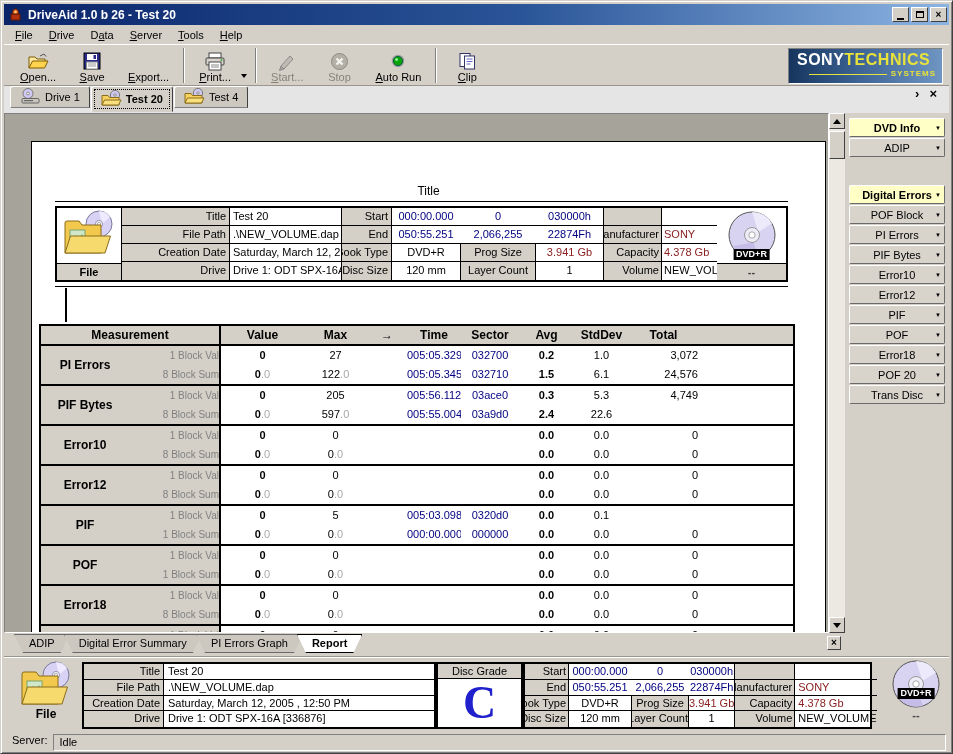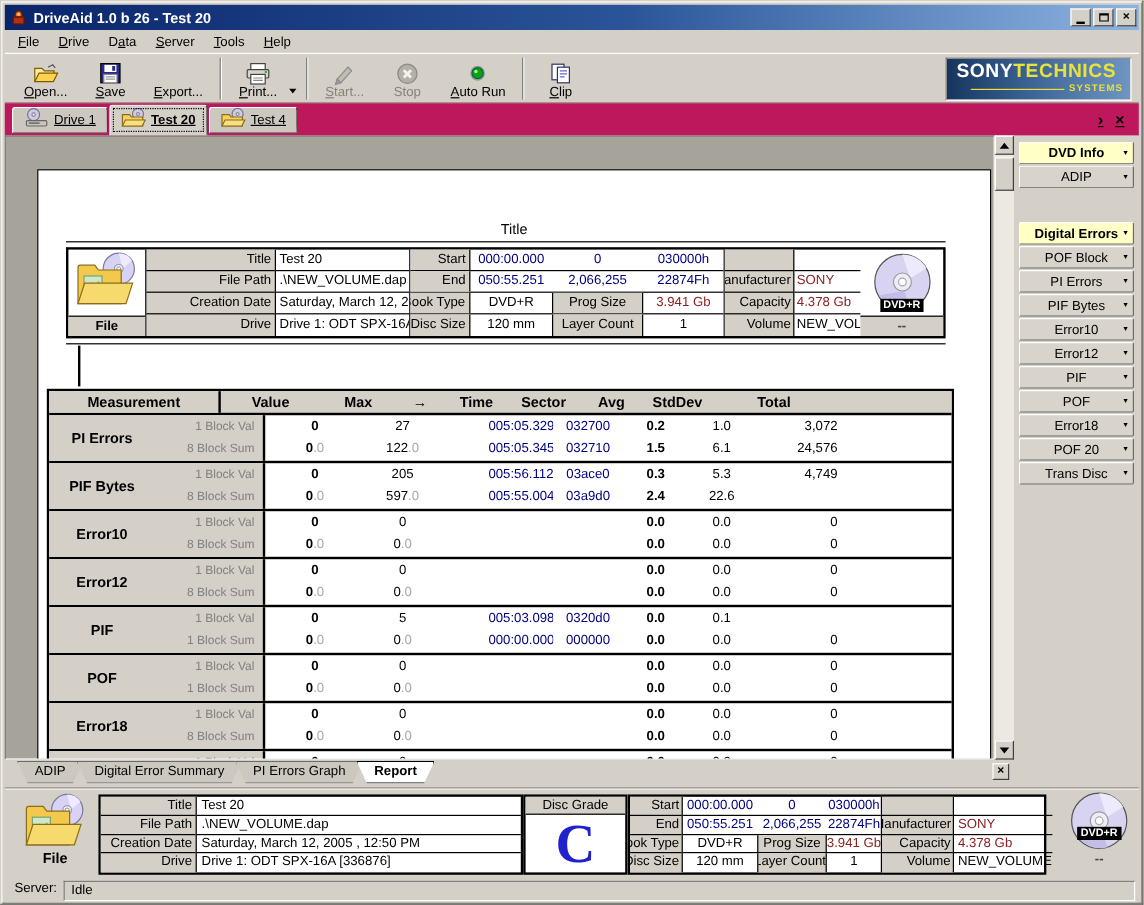--- a/index.html
+++ b/index.html
@@ -26,21 +26,21 @@
 .tb-sep{width:2px;margin:3px 4px;border-left:1px solid #808080;border-right:1px solid #fff;}
 .tb-drop{display:flex;align-items:flex-end;padding:0 4px 8px 0;}
 .tb-drop .tri{width:0;height:0;border-left:3px solid transparent;border-right:3px solid transparent;border-top:4px solid #000;}
 .logo{position:absolute;right:6px;top:3px;width:155px;height:36px;border:1px solid;border-color:#808080 #fff #fff #808080;background:linear-gradient(90deg,#16355e,#3c6394 45%,#6f95c2);padding:2px 6px 0 8px;}
 .logo .l1{display:flex;font-weight:bold;font-size:16px;letter-spacing:.5px;line-height:18px;font-family:"Liberation Sans",sans-serif;}
 .logo .media{color:#fff;}
 .logo .technics{color:#e8e23a;}
 .logo .l2{display:flex;align-items:center;justify-content:flex-end;color:#e8e23a;font-size:8px;font-weight:bold;letter-spacing:1px;line-height:10px;}
 .logo .l2 .rule{flex:1;height:1px;background:#e8e23a;margin:0 4px 0 12px;}
 
-.tabbar{position:absolute;left:3px;right:3px;top:85px;height:27px;display:flex;align-items:center;padding-left:6px;background:#be185d;text-decoration:underline;}
+.tabbar{position:absolute;left:3px;right:3px;top:85px;height:27px;display:flex;align-items:flex-start;padding-left:6px;background:#e5e5e5;}
 .dtab{display:flex;align-items:center;gap:4px;height:22px;padding:0 9px;background:#ccc8c0;border:1px solid;border-color:#fff #404040 #808080 #fff;border-radius:3px 3px 0 0;margin-right:1px;}
 .dtab.active{height:26px;background:#d4d0c8;font-weight:bold;border-bottom-color:#d4d0c8;outline:1px dotted #000;outline-offset:-4px;z-index:2;}
 .tab-right{margin-left:auto;display:flex;align-items:center;gap:10px;padding-right:12px;font-weight:bold;font-size:13px;}
 
 .main{position:absolute;left:3px;right:3px;top:112px;height:543px;display:flex;}
 .left-stack{flex:1;display:flex;flex-direction:column;min-width:0;}
 .content-row{flex:1;display:flex;min-height:0;}
 .viewport{flex:1;position:relative;overflow:hidden;background:#a6a39b;border:1px solid;border-color:#808080 #fff #fff #808080;}
 
 .vscroll{width:16px;background:#ece9e2;position:relative;}
@@ -94,25 +94,25 @@
 .maroon{color:#8b2020;}
 
 .meas-table{position:absolute;left:7px;top:182px;width:756px;border:2px solid #000;background:#fff;}
 .mt-header{display:flex;height:20px;background:#d4d0c8;border-bottom:2px solid #000;font-weight:bold;font-size:12px;}
 .mt-hc{line-height:19px;text-align:center;overflow:hidden;}
 .mt-group{display:flex;border-bottom:2px solid #000;}
 .mt-group:last-child{border-bottom:none;}
 .mt-namecell{width:180px;background:#d4d0c8;border-right:2px solid #000;display:flex;}
 .mt-gname{flex:1;display:flex;align-items:center;justify-content:center;font-weight:bold;font-size:12px;}
 .mt-subs{width:90px;display:flex;flex-direction:column;justify-content:space-around;}
-.mt-sublabel{color:#808080;font-size:10px;text-align:right;padding-right:7px;line-height:12px;}
+.mt-sublabel{color:#808080;font-size:10px;text-align:right;padding-right:0;line-height:12px;}
 .mt-rows{flex:1;display:flex;flex-direction:column;}
 .mt-row{display:flex;height:19px;}
 .mt-c{line-height:19px;text-align:center;overflow:hidden;white-space:nowrap;}
-.cw-meas{width:143px;}
+.cw-meas{width:180px;}
 .cw-value{width:83px;}
 .cw-max{width:63px;}
 .cw-arrow{width:40px;}
 .cw-time{width:54px;}
 .cw-sector{width:58px;}
 .cw-avg{width:55px;text-align:center;}
 .cw-std{width:55px;}
 .cw-total{flex:1;}
 .mt-c.c-value,.mt-c.c-avg{font-weight:bold;}
 .mt-c.c-time,.mt-c.c-sector{color:#000080;}

